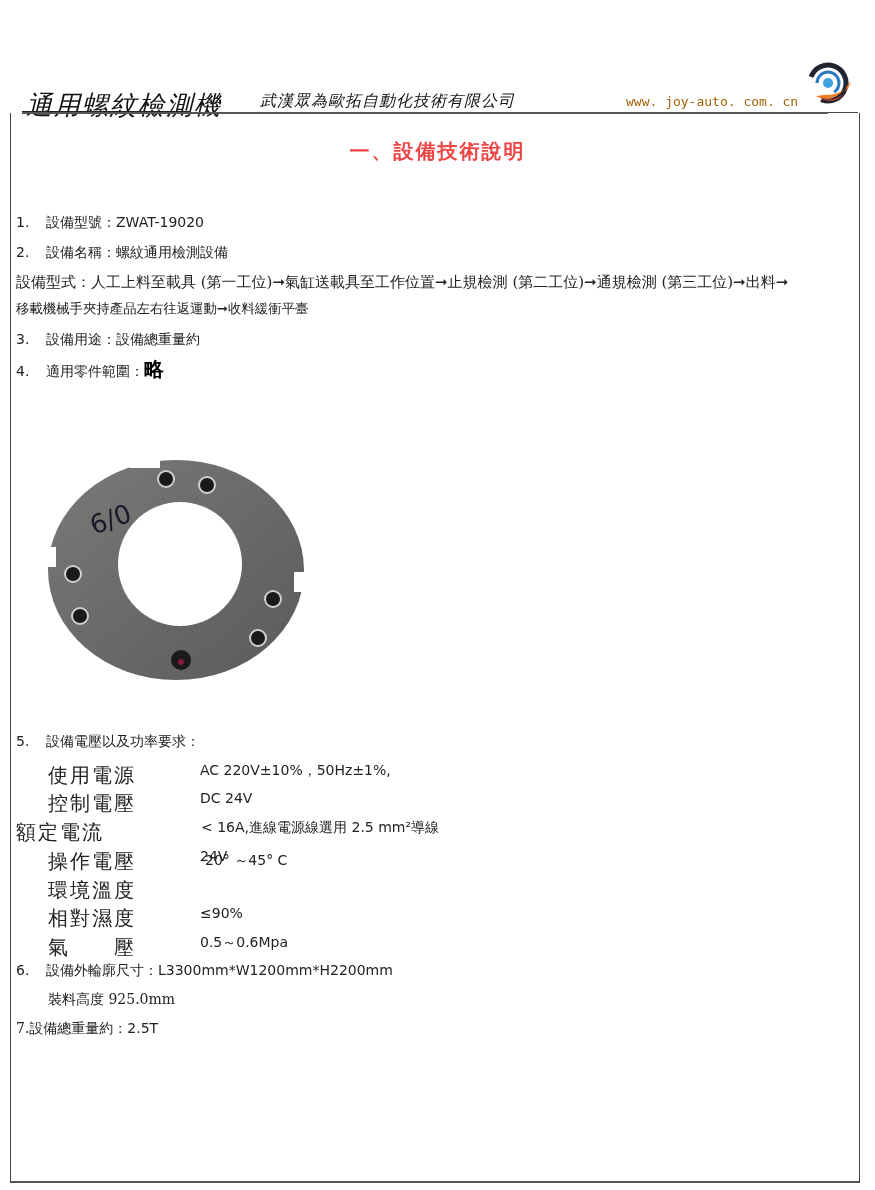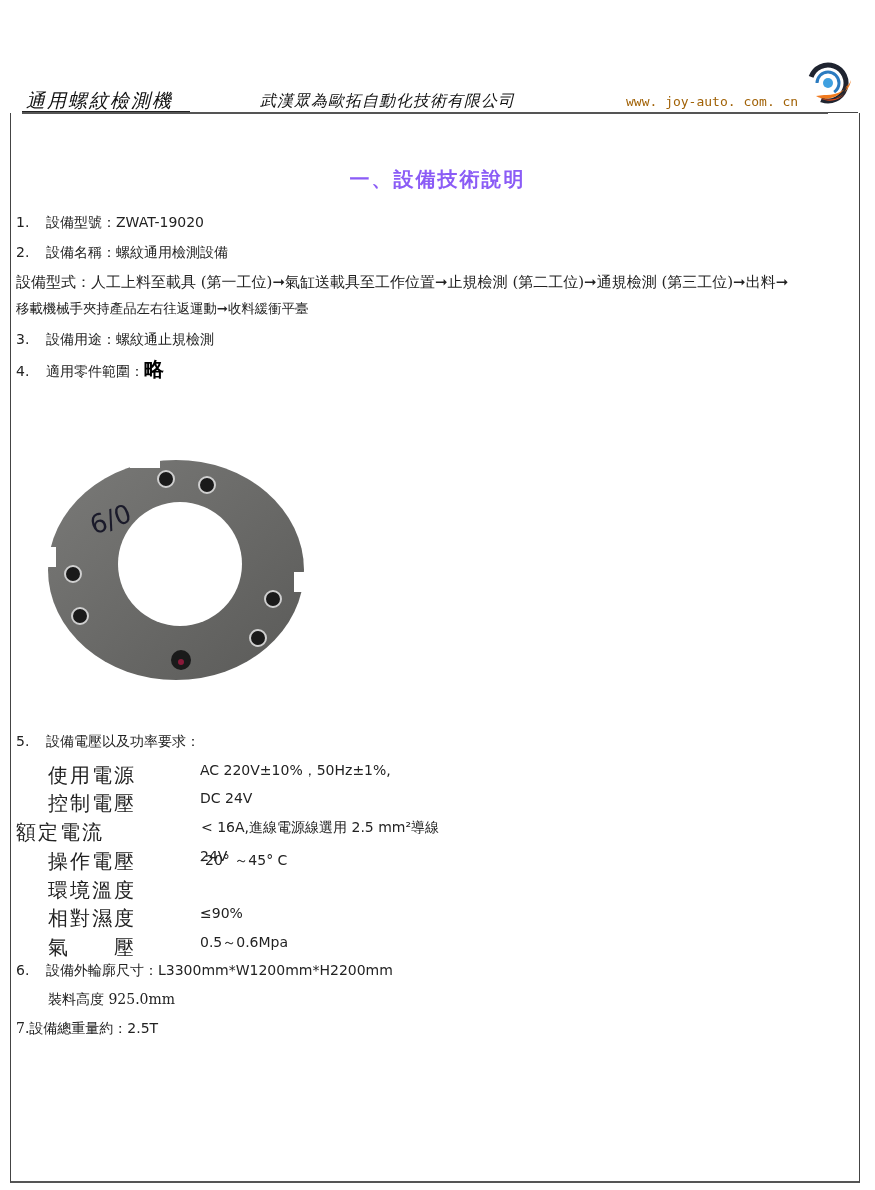--- a/index.html
+++ b/index.html
@@ -1,31 +1,31 @@
 <!DOCTYPE html>
 <html><head>
   <meta charset="utf-8">
   <style>
     html, body { margin: 0; padding: 0; background: #ffffff; }
     body { width: 875px; height: 1190px; position: relative; overflow: hidden;
            font-family: "DejaVu Serif", "Liberation Serif", serif; color: #222; }
-    .hdr-title { position: absolute; left: 26px; top: 88px; font-size: 19px; font-style: italic;
+    .hdr-title { position: absolute; left: 26px; top: 88px; font-size: 26px; font-style: italic;
                  letter-spacing: 2px; color: #111; }
     .hdr-underline { position: absolute; left: 22px; top: 111px; width: 168px; height: 2px; background: #222; }
     .hdr-company { position: absolute; left: 260px; top: 91px; font-size: 16px; font-style: italic;
                    letter-spacing: 1px; color: #111; }
     .hdr-url { position: absolute; left: 626px; top: 94px; font-size: 13px;
                font-family: "DejaVu Sans Mono", "Liberation Mono", monospace; color: #a16207; }
     .hdr-line { position: absolute; left: 22px; top: 112px; width: 806px; height: 2px; background: #555; }
     .logo { position: absolute; left: 806px; top: 62px; width: 46px; height: 46px; }
     .frame { position: absolute; left: 10px; top: 113px; width: 848px; height: 1068px;
              border-left: 1px solid #444; border-right: 1px solid #444; border-bottom: 2px solid #555; }
     .frame-top-right { position: absolute; left: 828px; top: 112px; width: 30px; height: 1px; background: #444; }
     .page-heading { position: absolute; left: 0; width: 875px; top: 138px; text-align: center;
-                    font-size: 20px; font-weight: bold; letter-spacing: 2px; color: #8b5cf6; margin-top: 28px; }
+                    font-size: 20px; font-weight: bold; letter-spacing: 2px; color: #ef4444; }
     .line { position: absolute; left: 16px; font-size: 14px; white-space: nowrap; color: #222; }
     .num { display: inline-block; width: 30px; font-family: "DejaVu Sans", "Liberation Sans", sans-serif; }
     .sans { font-family: "DejaVu Sans", "Liberation Sans", sans-serif; font-size: 14px; }
     .bold-big { font-family: "DejaVu Sans", "Liberation Sans", sans-serif; font-weight: bold; font-size: 20px; color: #000; }
     .spec-label { position: absolute; left: 48px; font-size: 20px; letter-spacing: 2px; }
     .spec-value { position: absolute; left: 200px; font-size: 14px;
                   font-family: "DejaVu Sans", "Liberation Sans", sans-serif; }
     .photo { position: absolute; left: 40px; top: 452px; width: 272px; height: 230px; }
   </style>
 </head>
@@ -56,21 +56,21 @@
 </div>
 
 <div class="line" style="top:244px;">
   <span class="num">2.</span><span>設備名稱：</span><span>螺紋通用檢測設備</span>
 </div>
 
 <div class="line" style="top:273px; left:16px; font-size:15px;">設備型式：人工上料至載具 (第一工位)➞氣缸送載具至工作位置➞止規檢測 (第二工位)➞通規檢測 (第三工位)➞出料➞</div>
 <div class="line" style="top:300px; font-size:13.4px;">移載機械手夾持產品左右往返運動➞收料緩衝平臺</div>
 
 <div class="line" style="top:331px;">
-  <span class="num">3.</span><span>設備用途：</span><span>螺紋通止規檢測</span>
+  <span class="num">3.</span><span>設備用途：</span><span>設備總重量約</span>
 </div>
 
 <div class="line" style="top:356px;">
   <span class="num">4.</span><span>適用零件範圍：</span><span class="bold-big">略</span>
 </div>
 
 <div class="photo">
   <svg width="272" height="230" viewBox="0 0 272 230">
     <defs>
       <linearGradient id="metal" x1="0" y1="0" x2="1" y2="1">

